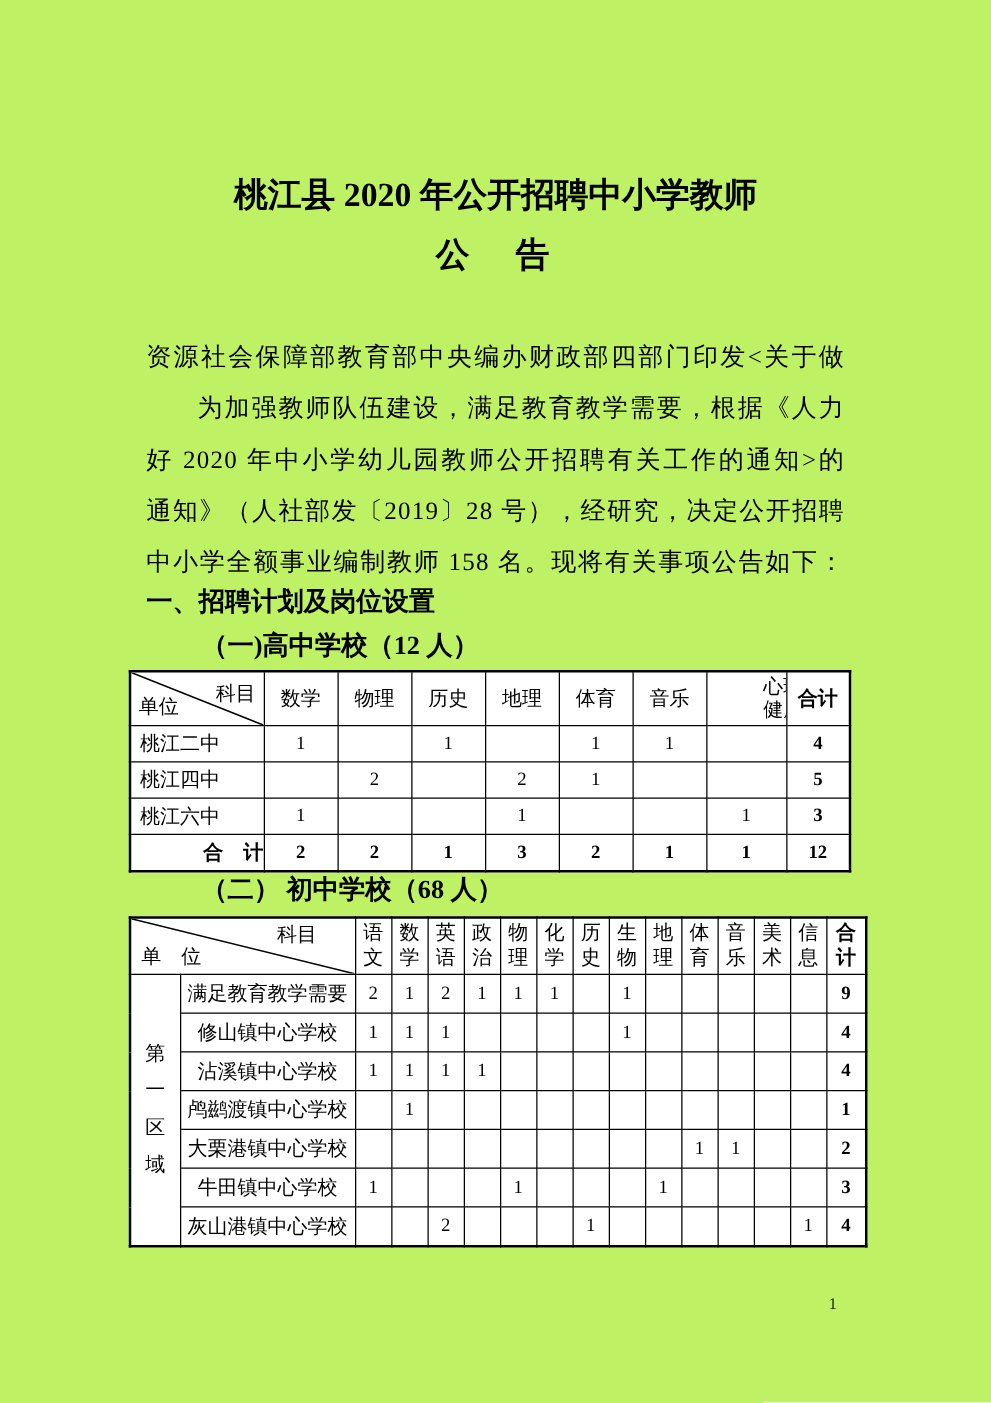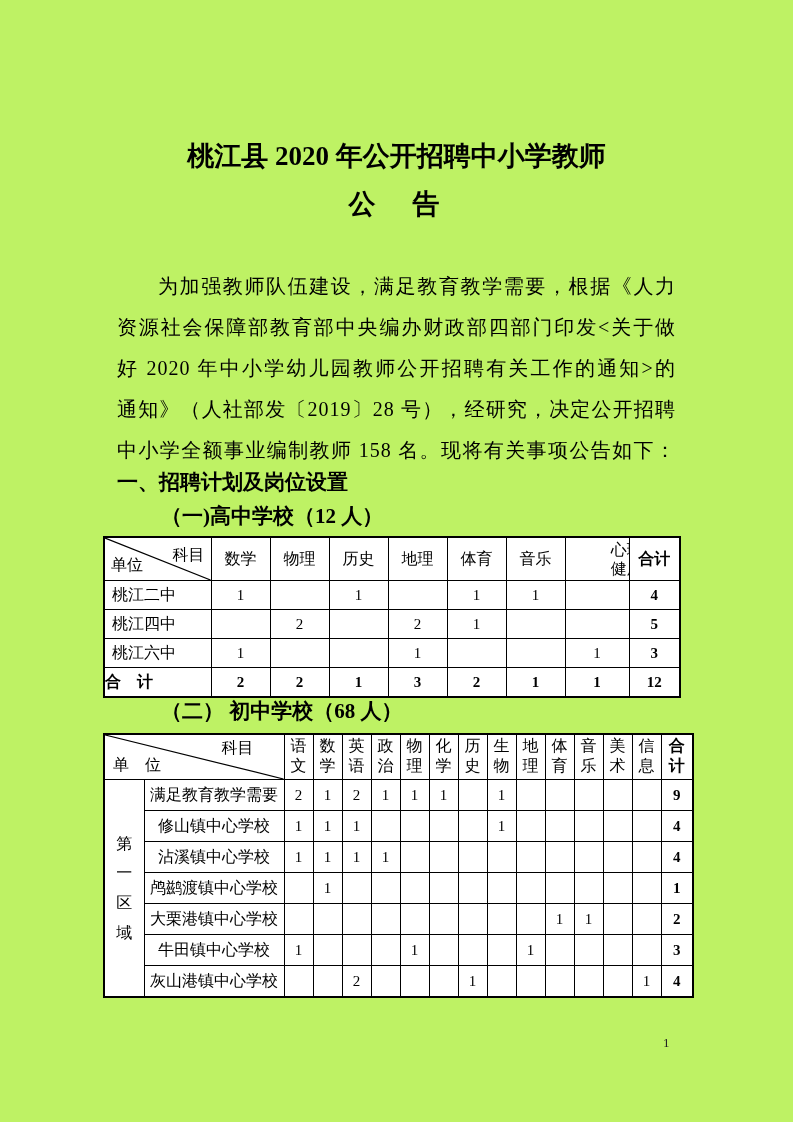--- a/index.html
+++ b/index.html
@@ -33,21 +33,21 @@
 
   table { position:absolute; border-collapse:collapse; table-layout:fixed; background:#fff; }
   table, td, th { border:1px solid #000; }
   table { border-width:2px; }
   td, th { padding:0; text-align:center; vertical-align:middle; font-weight:normal; overflow:hidden; }
 
   #table1 { left:103px; top:536px; width:576px; font-size:15px; }
   #table1 th { height:42px; font-size:16px; }
   #table1 td { height:28px; }
   #table1 .name-cell { text-align:left; padding-left:7px; font-size:16px; }
-  #table1 tr.total-row .name-cell { text-align:left; padding-left:0; }
+  #table1 tr.total-row .name-cell { text-align:right; padding-left:0; }
   .psych span { display:inline-block; width:2.15em; word-break:break-all; line-height:1.2;margin-left:44px; }
 
   #table2 { left:103px; top:733px; width:589px; font-size:15px; }
   #table2 th { height:44px; font-size:16px; }
   #table2 td { height:30px; }
   #table2 .name-cell { font-size:16px; }
   .vhead span { display:inline-block; width:1.1em; word-break:break-all; line-height:1.25;font-family:Liberation Mono, monospace; }
 
   .region-cell { font-size:16px; }
   .vtext { display:inline-block; width:1.15em; word-break:break-all; line-height:1.85; }
@@ -68,22 +68,22 @@
 </style>
 </head>
 <body>
 
 <div class="page">
 
   <div class="title" id="title1">桃江县 2020 年公开招聘中小学教师</div>
   <div class="title" id="title2">公　告</div>
 
   <div class="paragraph">
+    <div class="para-line">资源社会保障部教育部中央编办财政部四部门印发&lt;关于做</div>
     <div class="para-line indent">为加强教师队伍建设，满足教育教学需要，根据《人力</div>
-    <div class="para-line">资源社会保障部教育部中央编办财政部四部门印发&lt;关于做</div>
     <div class="para-line">好 2020 年中小学幼儿园教师公开招聘有关工作的通知&gt;的</div>
     <div class="para-line">通知》（人社部发〔2019〕28 号），经研究，决定公开招聘</div>
     <div class="para-line">中小学全额事业编制教师 158 名。现将有关事项公告如下：</div>
   </div>
 
   <div class="h-section">一、招聘计划及岗位设置</div>
   <div class="h-sub" id="sub1">（一)高中学校（12 人）</div>
 
   <table id="table1">
     <colgroup>

